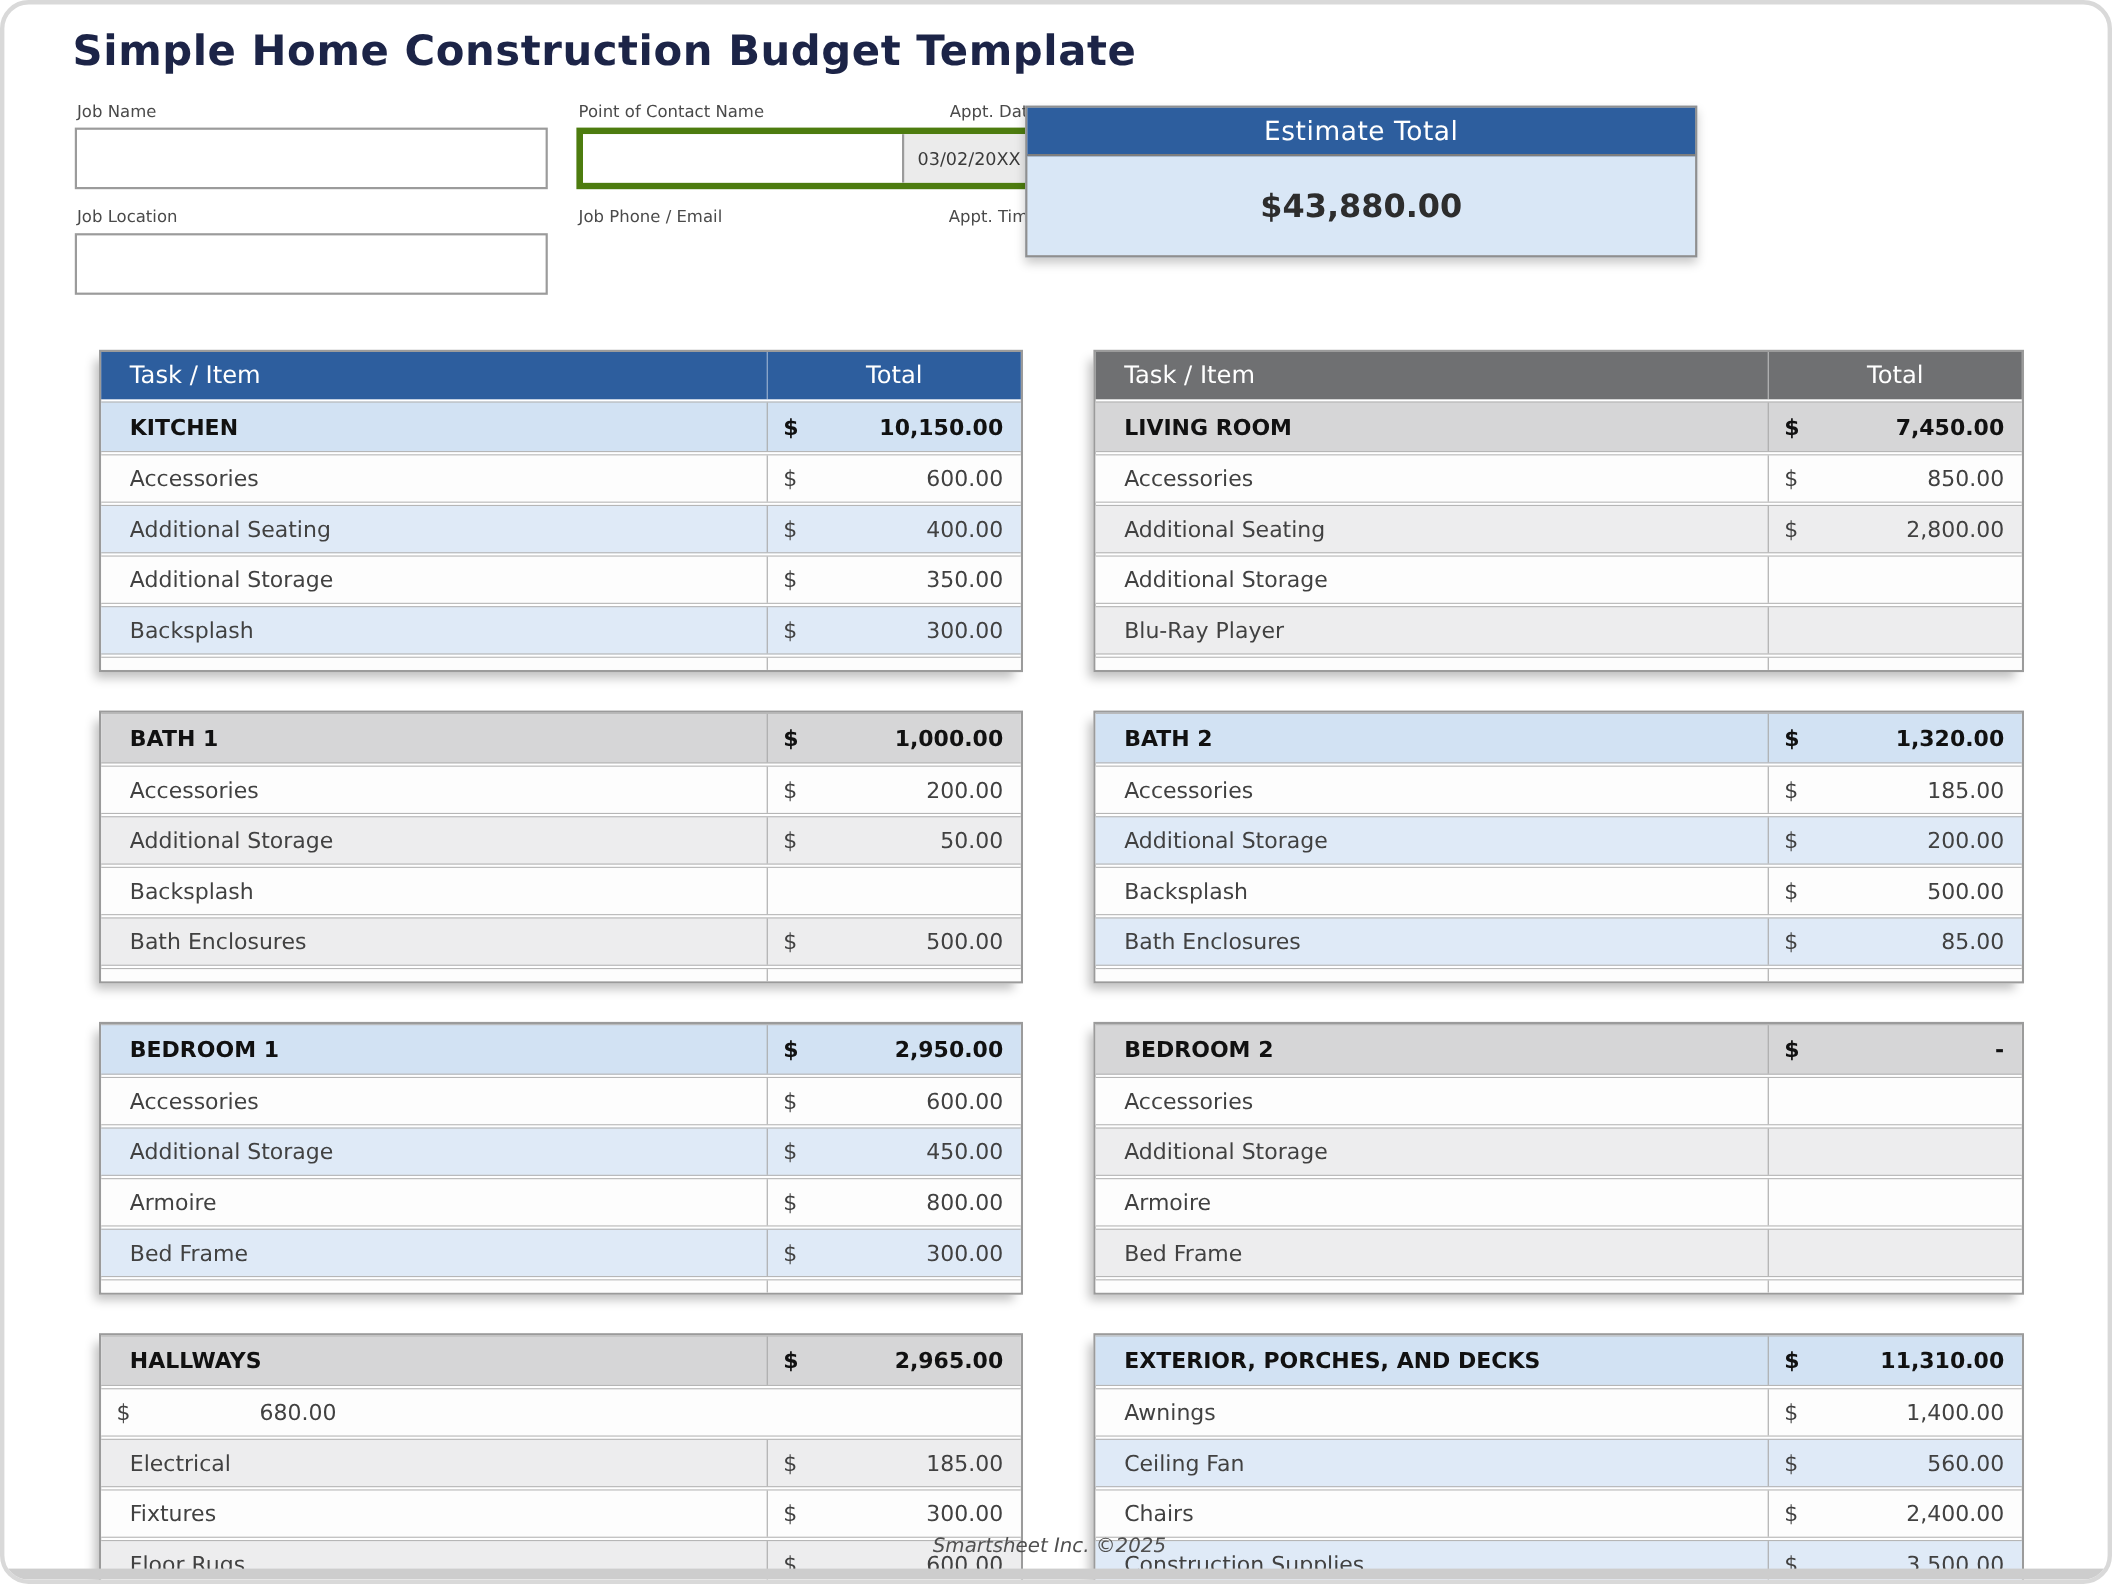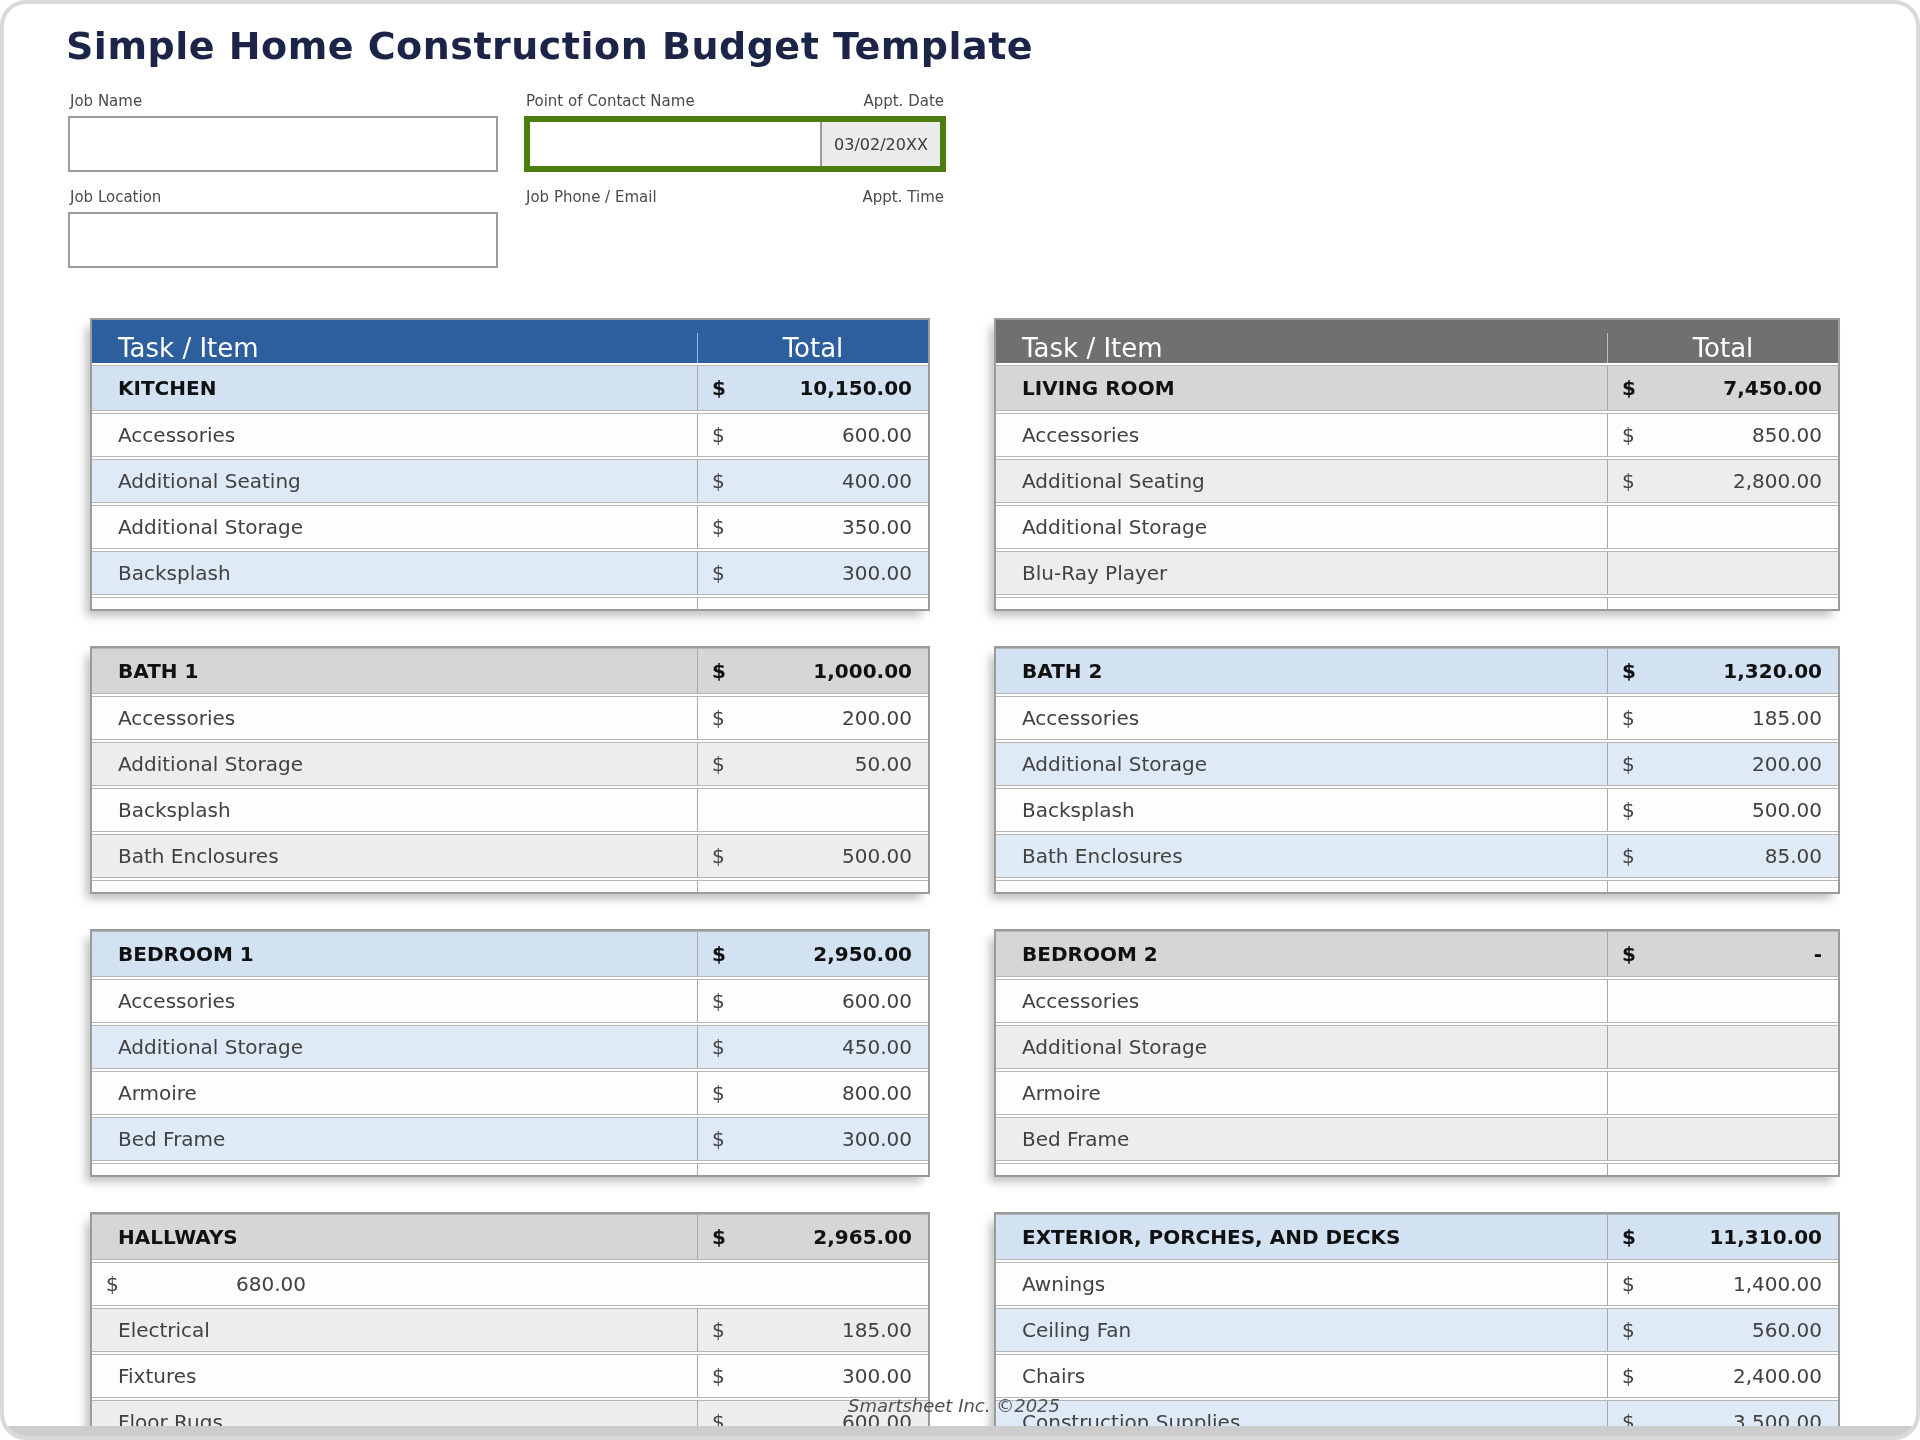--- a/index.html
+++ b/index.html
@@ -60,21 +60,21 @@
     display:grid; grid-template-columns:840px 846px; column-gap:64px; row-gap:35px;
     margin-left:24px; margin-top:34px;
   }
   .tbl {
     border:2px solid #9b9b9b; background:#fff;
     box-shadow:-6px 7px 9px -2px rgba(0,0,0,0.25);
     align-self:start;
   }
   .row { display:flex; align-items:stretch; }
   .row + .row { margin-top:2px; }
-  .thead { height:43px; color:#fff; font-size:26px;align-items:flex-end; }
+  .thead { height:43px; color:#fff; font-size:22px; }
   .thead.blue { background:#2d5e9e; }
   .thead.gray { background:#6f7072; }
   .thead .task { display:flex; align-items:center; padding-left:26px; }
   .thead.blue .task { border-right:1px solid rgba(255,255,255,0.55); }
   .thead.gray .task { border-right:1px solid rgba(255,255,255,0.55); }
   .thead .total-hd { width:230px; display:flex; align-items:center; justify-content:center; }
 
   .body-row { border-top:1px solid #b6b6b6; border-bottom:1px solid #b6b6b6; min-height:44px; }
   .sect-row { min-height:46px; font-weight:bold; color:#111; font-size:20px; }
   .sect-row.blue { background:#d2e2f3; }
@@ -134,20 +134,24 @@
         </div>
         <div class="field-group">
           <div class="label-row">
             <span>Job Phone / Email</span>
             <span>Appt. Time</span>
           </div>
         </div>
       </div>
     </div>
 
+    <div class="estimate">
+      <div class="estimate-header">Estimate Total</div>
+      <div class="estimate-body">$43,880.00</div>
+    </div>
 
     <div class="tables" id="tables">
         <div class="tbl">
           <div class="row thead blue">
             <div class="task">Task / Item</div>
             <div class="total-hd">Total</div>
           </div>
           <div class="row body-row sect-row blue">
             <div class="task">KITCHEN</div>
             <div class="total">

